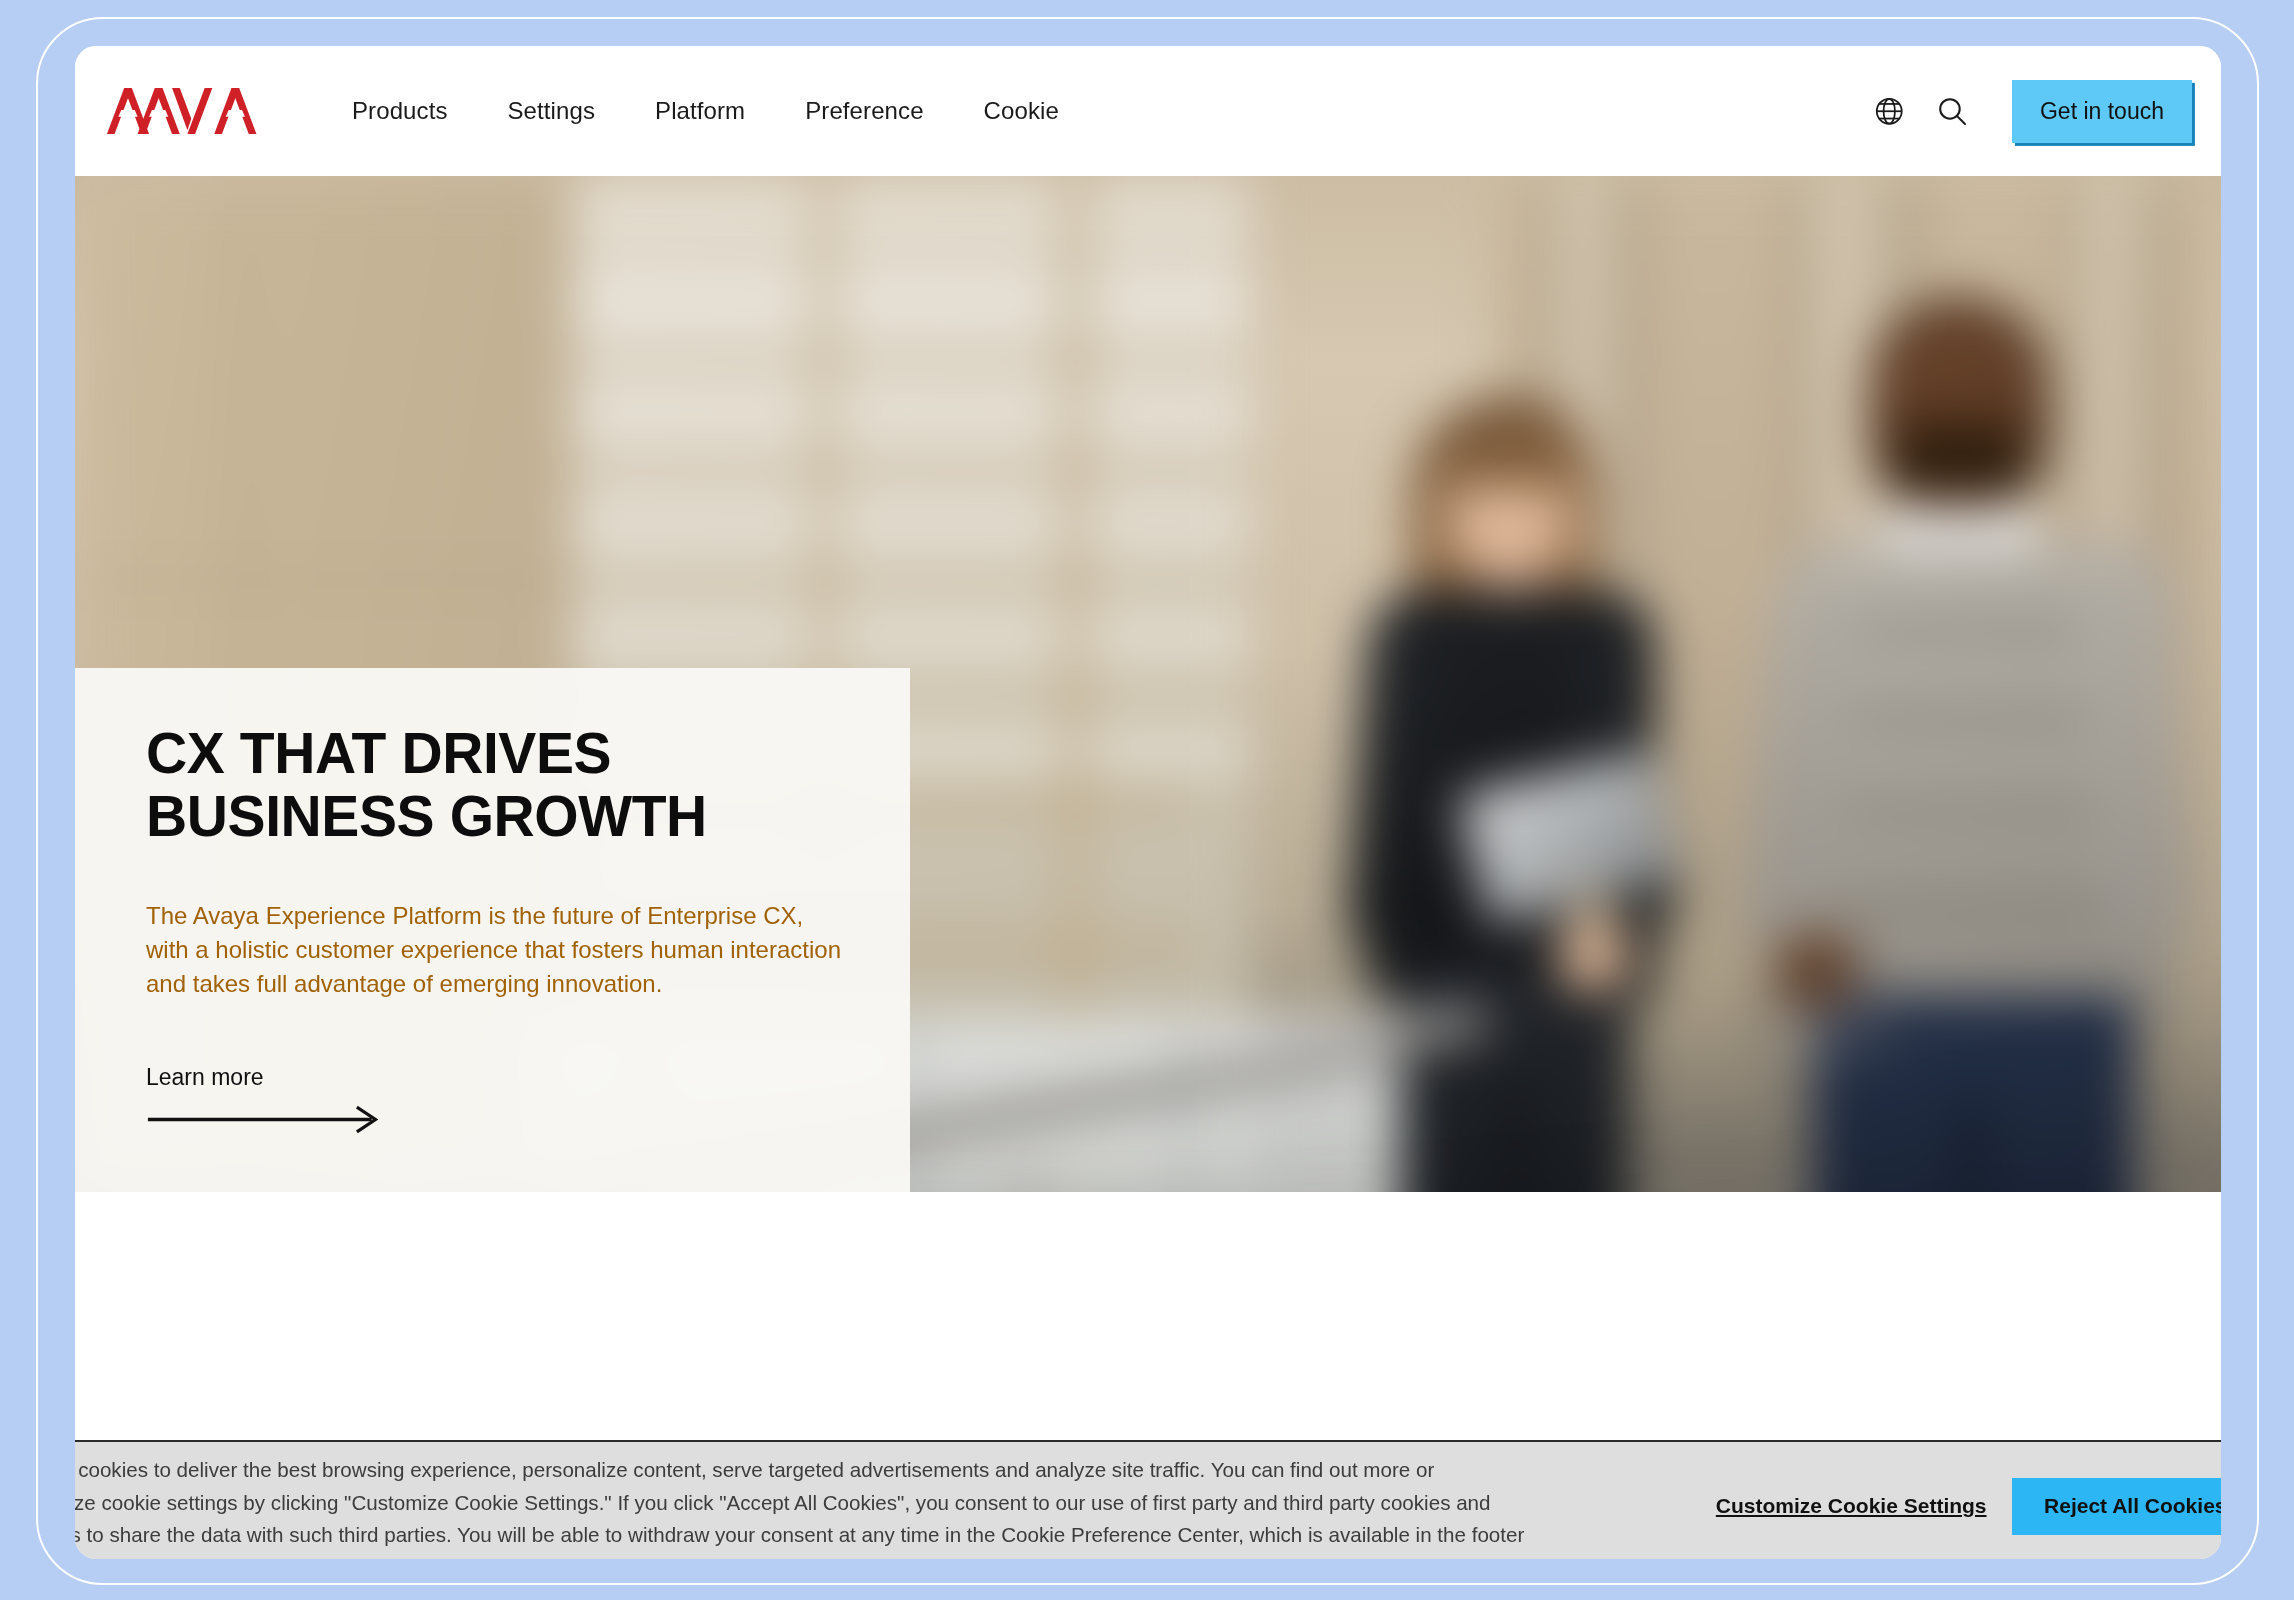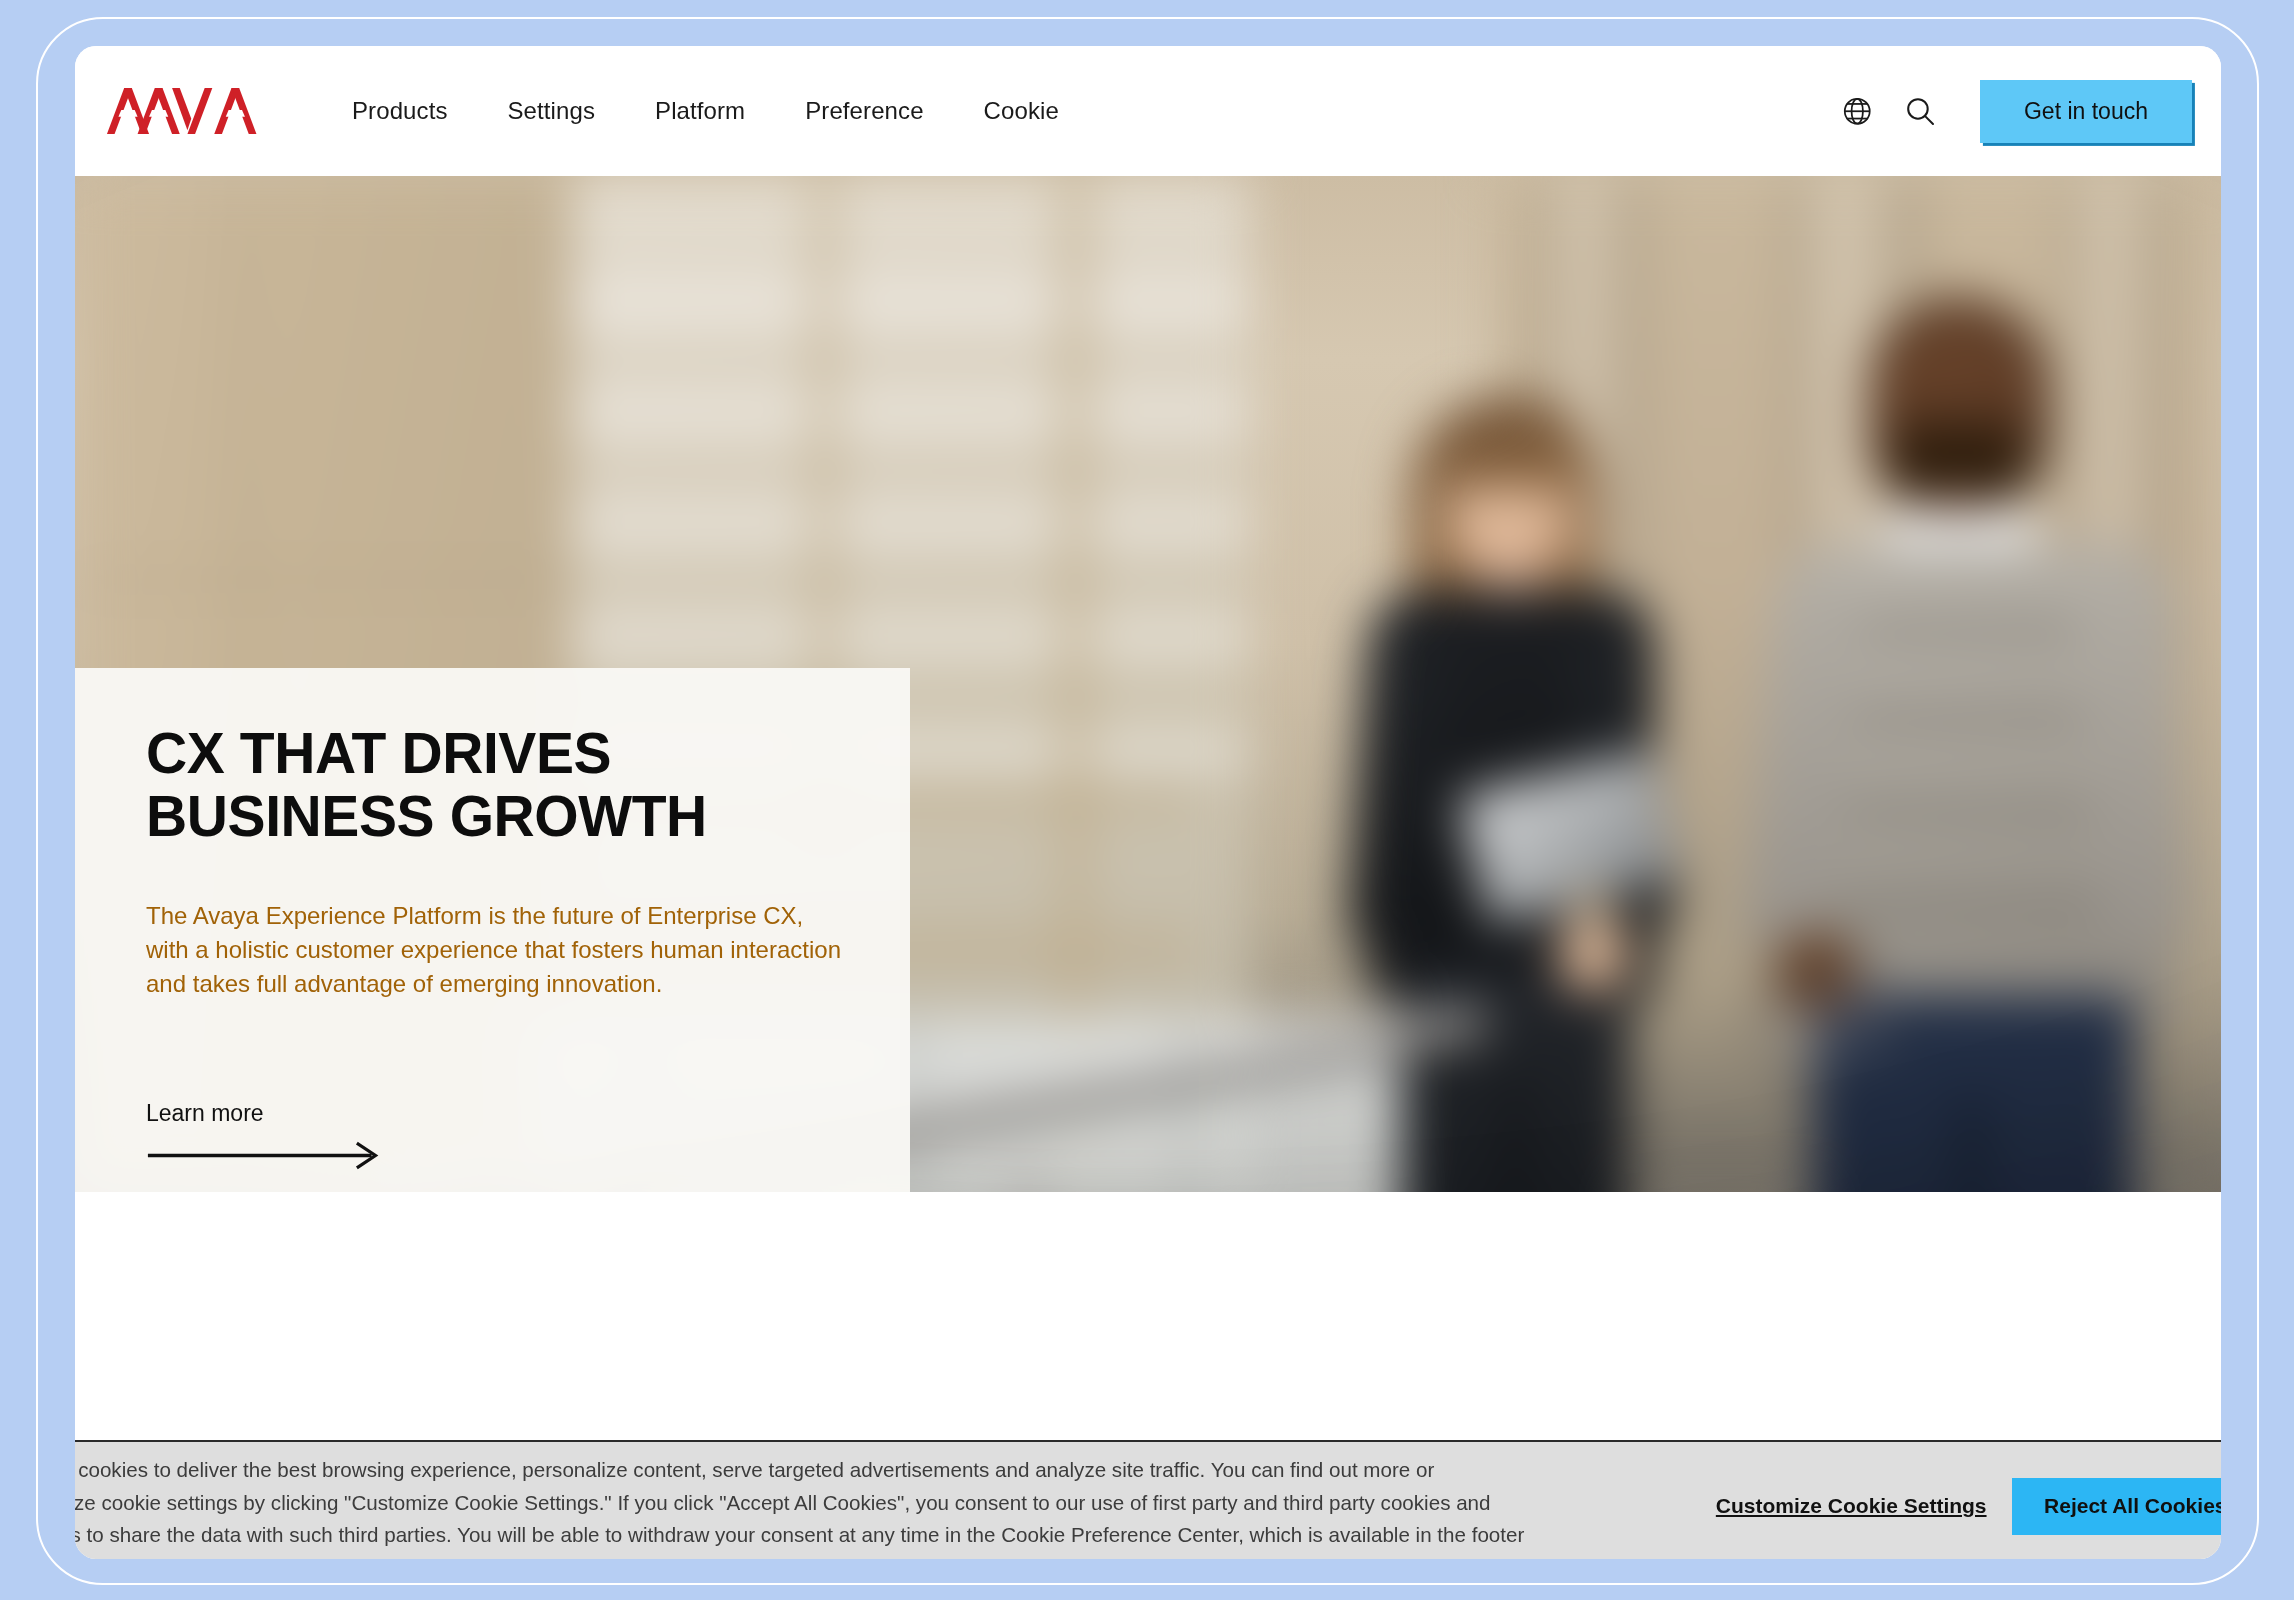--- a/index.html
+++ b/index.html
@@ -98,21 +98,21 @@
     align-items: center;
     justify-content: center;
     cursor: pointer;
     margin-right: 9.6px;
   }
   #get-in-touch {
     margin-left: 23px;
     background: #5ec8f7;
     color: #101010;
     font-size: 23px;
-    padding: 18px 44px;
+    padding: 18px 28px;
     border: none;
     box-shadow: 2.9px 2.9px 0 0 #1782b8;
     cursor: pointer;
     font-family: "Liberation Sans", sans-serif;
     white-space: nowrap;
   }
 
   
   #hero {
     position: absolute;
@@ -312,21 +312,20 @@
   #learn-more-wrap {
     display: inline-block;
     cursor: pointer;
     min-width: 239px;
   }
   #learn-more-label {
     font-size: 23px;
     color: #111111;
     display: block;
     margin-bottom: 13.4px;
-    margin-top: 36px;
   }
   #learn-more-arrow { display:block; }
 
   
   #cookie-banner {
     position: absolute;
     left: 0;
     top: 1394px;
     width: 2146px;
     height: 119px;

